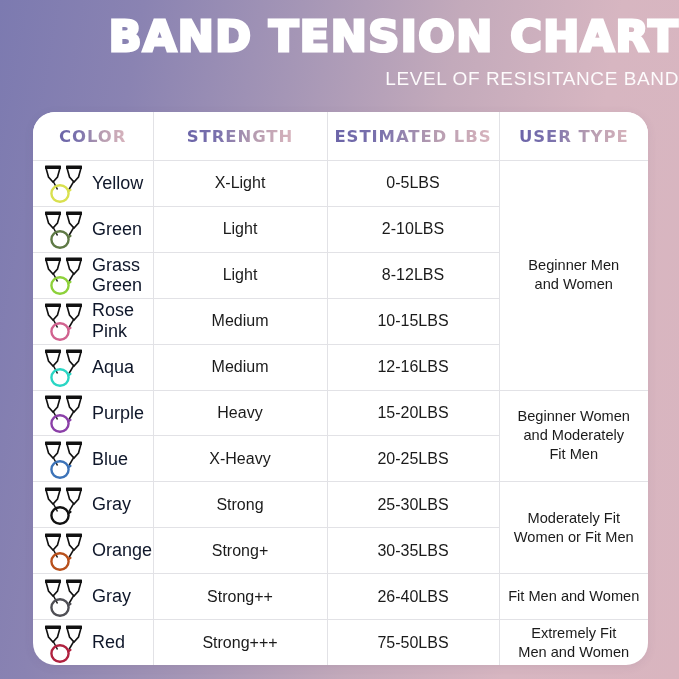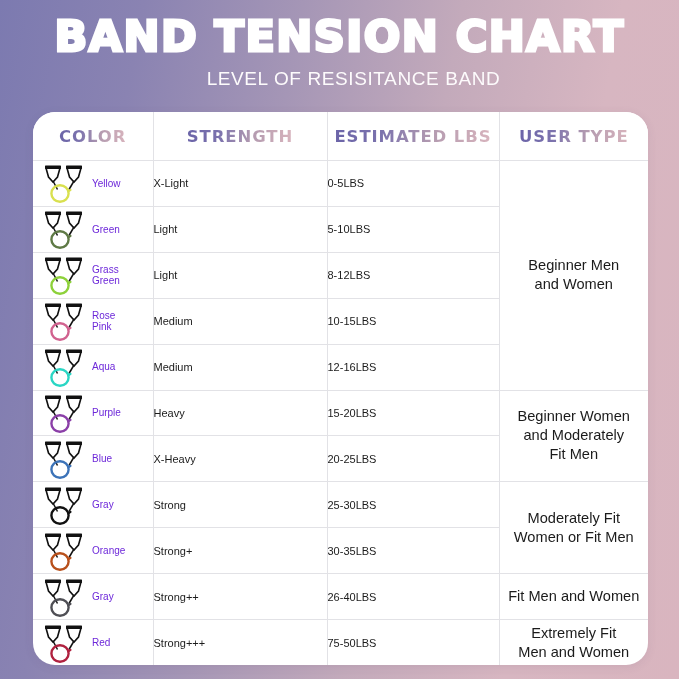--- a/index.html
+++ b/index.html
@@ -19,21 +19,21 @@
     position: absolute;
     inset: 0;
   }
 
   
   .title-wrap {
     position: absolute;
     top: 14px;
     left: 0;
     right: 0;
-    text-align: center;
+    text-align: right;
   }
   .main-title {
     font-family: "DejaVu Sans", sans-serif;
     font-weight: 700;
     font-size: 43px;
     letter-spacing: 1.5px;
     color: #ffffff;
     line-height: 1.05;
     margin: 0;
     -webkit-text-stroke: 3px #ffffff;
@@ -112,26 +112,27 @@
     font-family: "Liberation Sans", sans-serif;
   }
   .cell-color {
     display: flex;
     align-items: center;
     gap: 4px;
     padding-left: 9px;
     height: 100%;
   }
   .color-name {
-    font-size: 10px;
+    font-size: 18px;
     line-height: 1.15;
-    color: #6d28d9;
+    color: #0f172a;
   }
   .cell-center {
-    font-size: 11px;
+    text-align: center;
+    font-size: 16px;
   }
   .cell-user {
     padding-left: 12px;
     padding-right: 6px;
     font-size: 14.6px;
     line-height: 1.30;
     text-align: center;
     color: #1b1b1b;
   }
   .band-icon { flex: 0 0 auto; display: block; }
@@ -193,21 +194,21 @@
                   <rect x="24" y="3.5" width="16" height="3.4" rx="0.6" fill="#111"></rect>
                   <path d="M11 19 L15.5 27.5" stroke="#111" stroke-width="1.5" fill="none"></path>
                   <path d="M32 19 L27 27.5" stroke="#111" stroke-width="1.5" fill="none"></path>
                   <ellipse cx="18" cy="31.5" rx="8.6" ry="8.2" fill="none" stroke="#5f7a46" stroke-width="2.4"></ellipse>
                   <path d="M26.3 29.5 L28.5 27.8" stroke="#5f7a46" stroke-width="2.2" fill="none" stroke-linecap="round"></path>
                 </svg>
                 <span class="color-name">Green</span>
               </div>
             </td>
             <td class="cell-center">Light</td>
-            <td class="cell-center">5-10LBS</td>
+            <td class="cell-center">2-10LBS</td>
           </tr>
           <tr>
             <td>
               <div class="cell-color">
                 <svg class="band-icon" width="46" height="42" viewBox="0 0 46 42">
                   <path d="M4 6 L18 6 L15.5 15 Q11 20 11 20 Q11 20 6.5 15 Z" fill="#ffffff" stroke="#111" stroke-width="1.6"></path>
                   <rect x="3" y="3.5" width="16" height="3.4" rx="0.6" fill="#111"></rect>
                   <path d="M25 6 L39 6 L36.5 15 Q32 20 32 20 Q32 20 27.5 15 Z" fill="#ffffff" stroke="#111" stroke-width="1.6"></path>
                   <rect x="24" y="3.5" width="16" height="3.4" rx="0.6" fill="#111"></rect>
                   <path d="M11 19 L15.5 27.5" stroke="#111" stroke-width="1.5" fill="none"></path>

